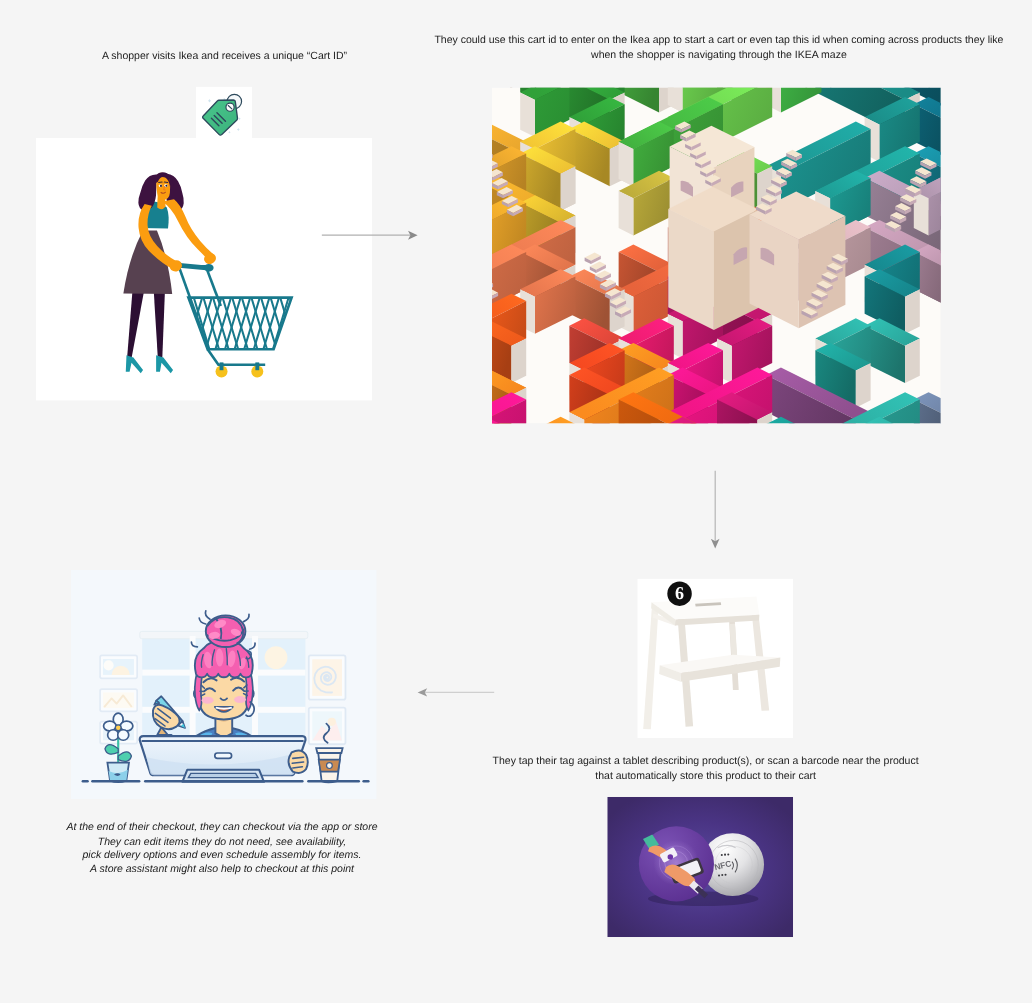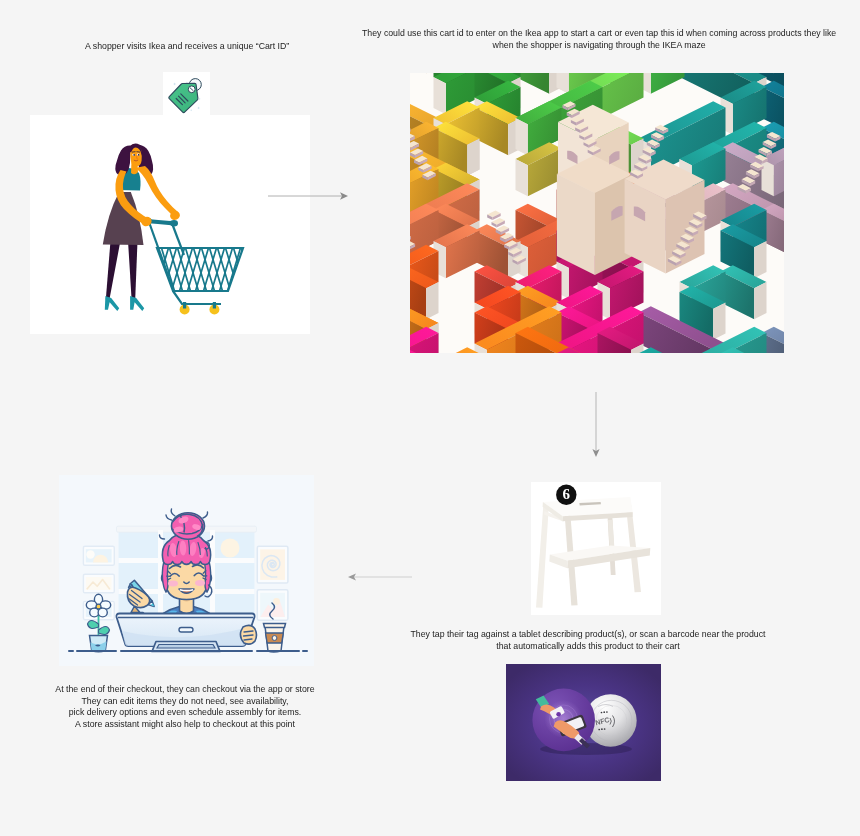--- a/index.html
+++ b/index.html
@@ -16,21 +16,21 @@
   #p-tag{left:163px;top:72px;}
   #p-maze{left:410px;top:73px;}
   #p-stool{left:531px;top:482px;}
   #p-nfc{left:506px;top:664px;}
   #p-checkout{left:59px;top:475px;}
   #arr1{left:268px;top:189px;}
   #arr2{left:589px;top:392px;}
   #arr3{left:346px;top:570px;}
   #cap2{left:362px;top:28px;}
   #cap3{left:410px;top:629px;width:356px;text-align:center;}
-  #cap4{left:55px;top:684px;width:260px;text-align:center;}
+  #cap4{left:55px;top:684px;width:260px;text-align:center;font-style:italic;}
 </style>
 </head>
 <body>
 
 <div class="panel" id="p-shopper">
 <svg width="280" height="219" viewBox="0 0 280 219" xmlns="http://www.w3.org/2000/svg">
   <rect x="0" y="0" width="280" height="219" fill="#ffffff"></rect>
   <g transform="translate(-30,-115)">
     <defs>
           <clipPath id="basketclip">
@@ -1415,17 +1415,17 @@
     <path d="M15.5 24.2 L22.1 30.8"></path>
     <path d="M13.2 26.5 L19.4 32.7"></path>
   </g>
 </svg>
 </div>
 
 <div class="cap" id="cap1">A shopper visits Ikea and receives a unique “Cart ID”</div>
 <div class="cap" id="cap2">They could use this cart id to enter on the Ikea app to start a cart or even tap this id when coming across products they like
 when the shopper is navigating through the IKEA maze</div>
 <div class="cap" id="cap3">They tap their tag against a tablet describing product(s), or scan a barcode near the product
-that automatically adds this product to their cart</div>
+that automatically store this product to their cart</div>
 <div class="cap" id="cap4">At the end of their checkout, they can checkout via the app or store
 They can edit items they do not need, see availability,
 pick delivery options and even schedule assembly for items.
 A store assistant might also help to checkout at this point</div>
 
 </body></html>

